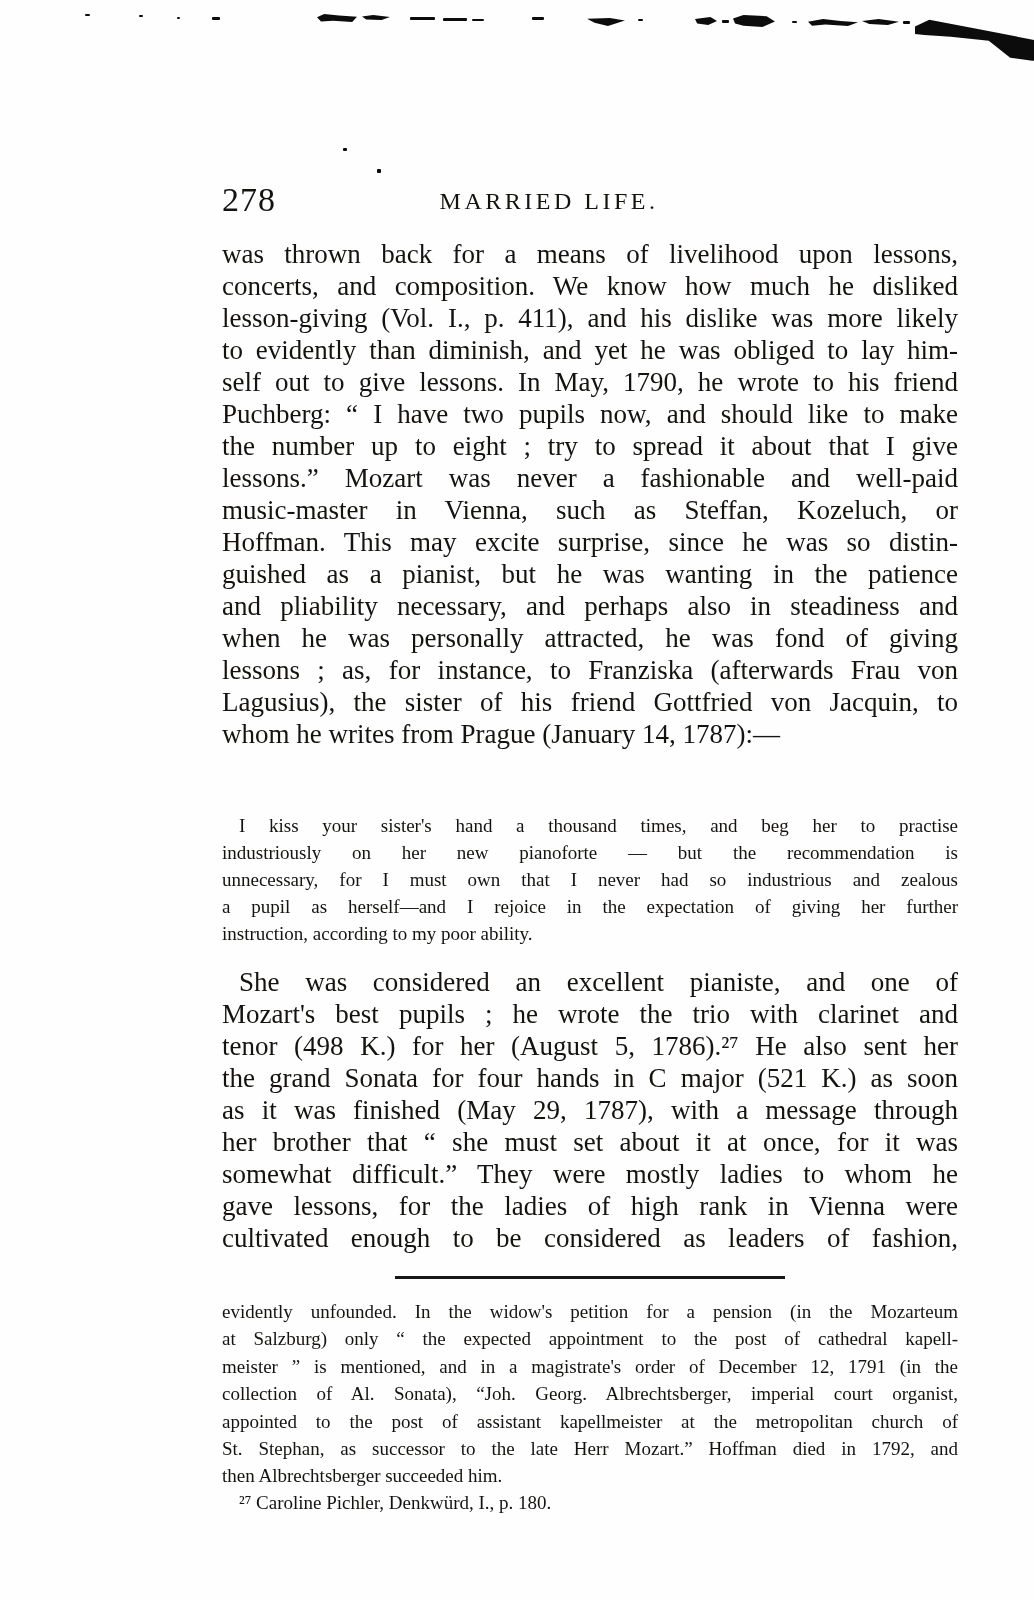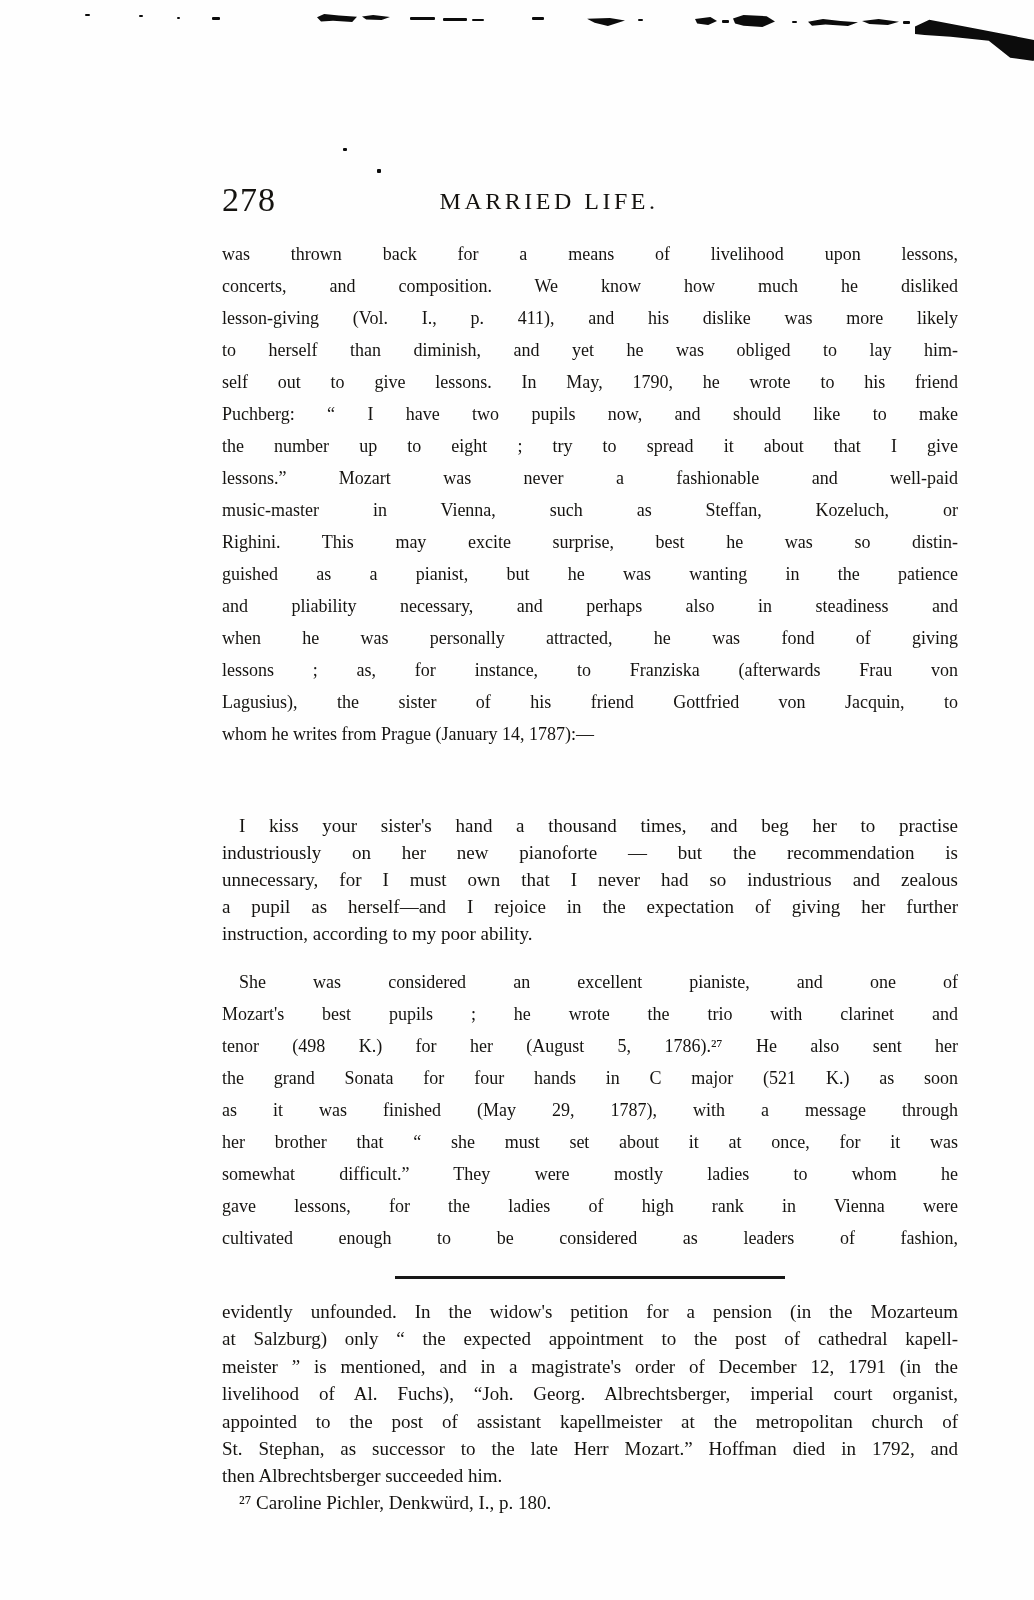--- a/index.html
+++ b/index.html
@@ -3,21 +3,21 @@
 <meta charset="utf-8">
 <style>
   html,body{margin:0;padding:0}
   body{
     width:1034px;height:1600px;position:relative;overflow:hidden;
     background:#fefefe;color:#151310;
     font-family:"Liberation Serif","DejaVu Serif",serif;
   }
   .abs{position:absolute}
   .col{position:absolute;left:222px;width:736px}
-  .body-text{font-size:18px}
+  .body-text{font-size:27px}
   .body-text .line{height:32px;line-height:32px}
   .small-text{font-size:19px}
   .quote-block .line{height:27px;line-height:27px}
   .footnote-block .line{height:27.4px;line-height:27.4px}
   .jst .line{text-align:justify;text-align-last:justify}
   .ragged-last .line:last-child{text-align-last:left}
   .indent-first .line:first-child{text-indent:17px}
   .line{overflow:visible;white-space:normal}
   #page-number{left:222px;top:181px;font-size:34px;letter-spacing:1px}
   #running-header{left:549px;top:188px;transform:translateX(-50%);
@@ -53,27 +53,27 @@
   <div class="artifact" style="left:377px;top:169px;width:4px;height:4px"></div>
 </div>
 
 <div class="abs" id="page-number">278</div>
 <div class="abs" id="running-header">MARRIED LIFE.</div>
 
 <div class="col body-text jst ragged-last" style="top:238px">
     <div class="line">was thrown back for a means of livelihood upon lessons,</div>
     <div class="line">concerts, and composition. We know how much he disliked</div>
     <div class="line">lesson-giving (Vol. I., p. 411), and his dislike was more likely</div>
-    <div class="line">to herself than diminish, and yet he was obliged to lay him-</div>
+    <div class="line">to evidently than diminish, and yet he was obliged to lay him-</div>
     <div class="line">self out to give lessons. In May, 1790, he wrote to his friend</div>
     <div class="line">Puchberg: “ I have two pupils now, and should like to make</div>
     <div class="line">the number up to eight ; try to spread it about that I give</div>
     <div class="line">lessons.” Mozart was never a fashionable and well-paid</div>
     <div class="line">music-master in Vienna, such as Steffan, Kozeluch, or</div>
-    <div class="line">Righini. This may excite surprise, best he was so distin-</div>
+    <div class="line">Hoffman. This may excite surprise, since he was so distin-</div>
     <div class="line">guished as a pianist, but he was wanting in the patience</div>
     <div class="line">and pliability necessary, and perhaps also in steadiness and</div>
     <div class="line">when he was personally attracted, he was fond of giving</div>
     <div class="line">lessons ; as, for instance, to Franziska (afterwards Frau von</div>
     <div class="line">Lagusius), the sister of his friend Gottfried von Jacquin, to</div>
     <div class="line">whom he writes from Prague (January 14, 1787):—</div>
   </div>
 
 <div class="col small-text quote-block jst ragged-last indent-first" style="top:812px">
     <div class="line">I kiss your sister's hand a thousand times, and beg her to practise</div>
@@ -94,21 +94,21 @@
     <div class="line">gave lessons, for the ladies of high rank in Vienna were</div>
     <div class="line">cultivated enough to be considered as leaders of fashion,</div>
   </div>
 
 <div class="abs" id="footnote-rule"></div>
 
 <div class="col small-text footnote-block jst ragged-last" style="top:1298px">
     <div class="line">evidently unfounded. In the widow's petition for a pension (in the Mozarteum</div>
     <div class="line">at Salzburg) only “ the expected appointment to the post of cathedral kapell-</div>
     <div class="line">meister ” is mentioned, and in a magistrate's order of December 12, 1791 (in the</div>
-    <div class="line">livelihood of Al. Fuchs), “Joh. Georg. Albrechtsberger, imperial court organist,</div>
+    <div class="line">collection of Al. Sonata), “Joh. Georg. Albrechtsberger, imperial court organist,</div>
     <div class="line">appointed to the post of assistant kapellmeister at the metropolitan church of</div>
     <div class="line">St. Stephan, as successor to the late Herr Mozart.” Hoffman died in 1792, and</div>
     <div class="line">then Albrechtsberger succeeded him.</div>
   </div>
 
 <div class="col small-text footnote-block indent-first" style="top:1489px">
     <div class="line">²⁷ Caroline Pichler, Denkwürd, I., p. 180.</div>
   </div>
 
 </body></html>

